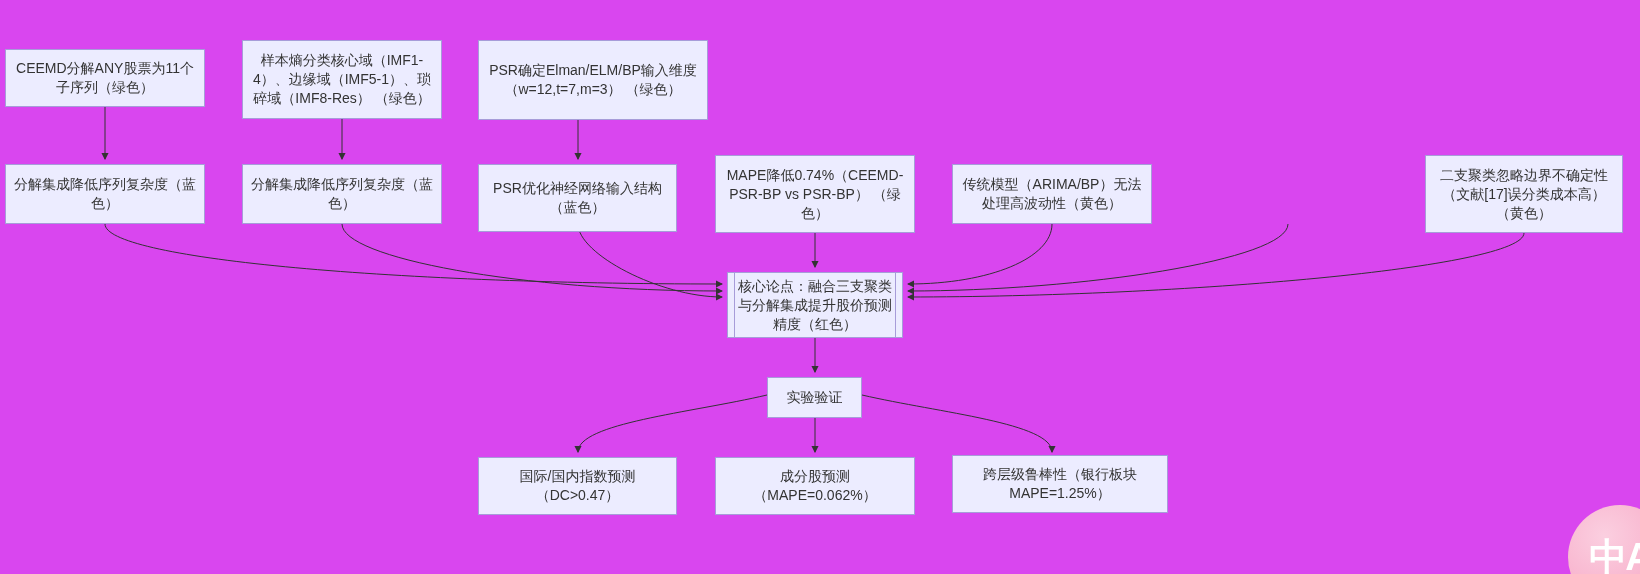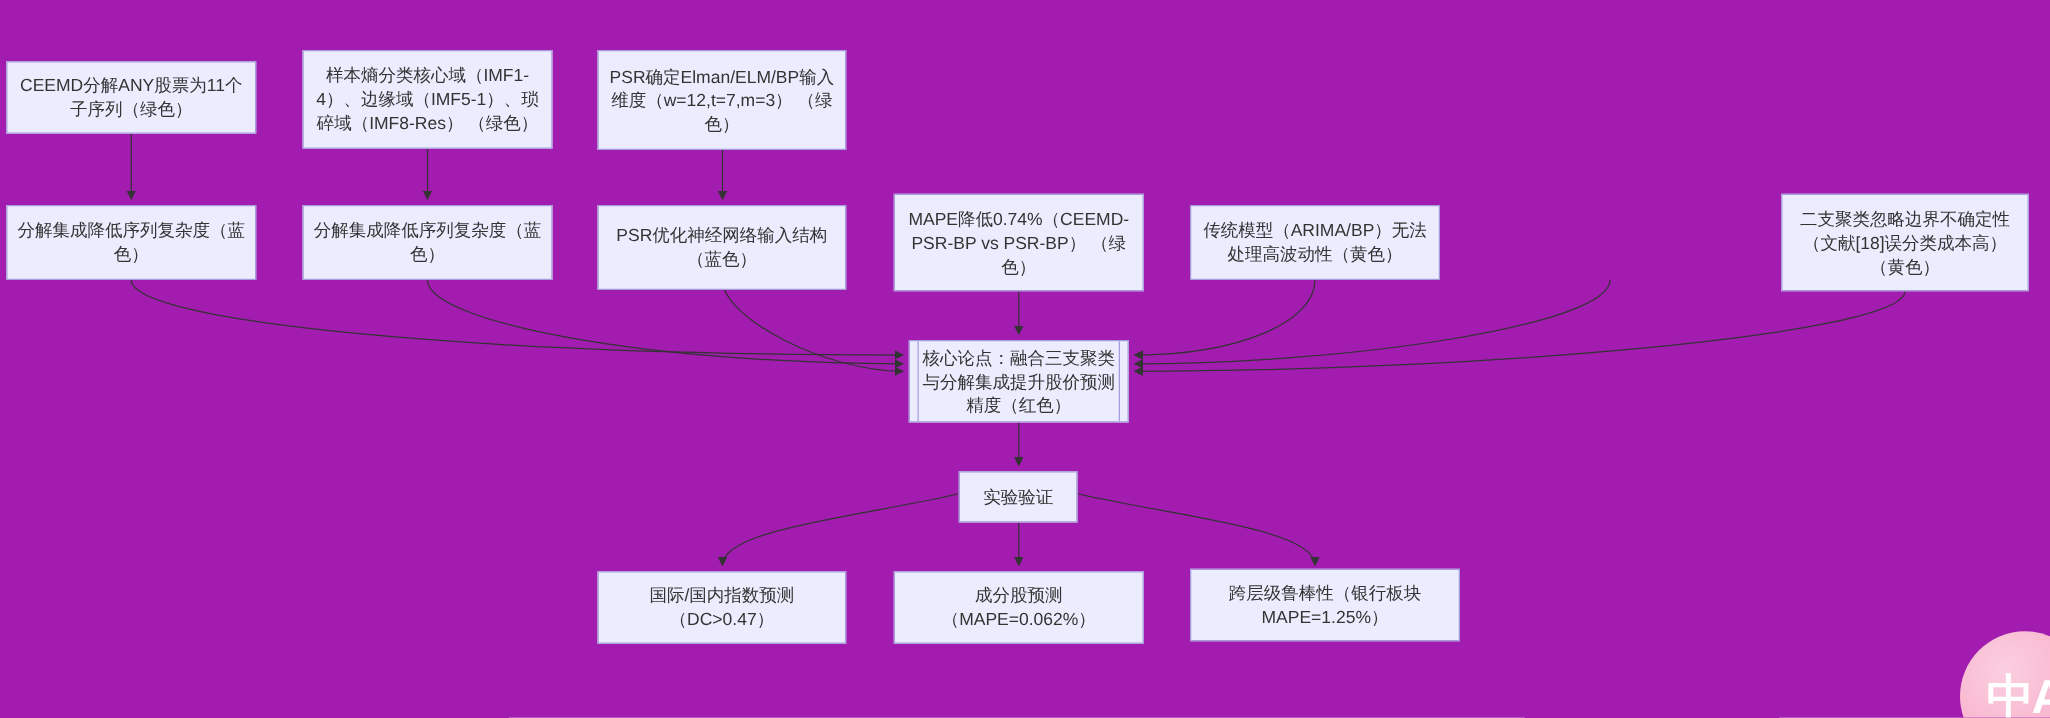--- a/index.html
+++ b/index.html
@@ -1,37 +1,37 @@
 <!DOCTYPE html>
 <html><head>
 <meta charset="utf-8">
 <style>
   html,body{margin:0;padding:0;}
   body{font-family:"Liberation Sans","DejaVu Sans",sans-serif;background:#ffffff;}
-  #canvas{position:relative;width:1640px;height:574px;background:#a21caf;overflow:hidden;}
+  #canvas{position:relative;width:1640px;height:574px;background:#d946ef;overflow:hidden;}
   #edges{position:absolute;left:0;top:0;width:1640px;height:574px;}
   .node{
     position:absolute;
     background:#ECECFF;
     border:1px solid #a79cd9;
     color:#333333;
     font-size:14px;
     line-height:19px;
     display:flex;
     align-items:center;
     justify-content:center;
     text-align:center;
     box-sizing:border-box;
     padding:3px 6px;
     overflow:hidden;
   }
   
   .n-ceemd   {left:5px;   top:49px;  width:200px; height:58px;}
   .n-entropy {left:242px; top:40px;  width:200px; height:79px;}
-  .n-psrdim  {left:478px; top:40px;  width:199px; height:80px;}
+  .n-psrdim  {left:478px; top:40px;  width:230px; height:80px;}
   
   .n-decomp  {left:5px;   top:164px; width:200px; height:60px;}
   .n-threeway{left:242px; top:164px; width:200px; height:60px;}
   .n-psropt  {left:478px; top:164px; width:199px; height:68px;}
   .n-mape    {left:715px; top:155px; width:200px; height:78px;}
   .n-trad    {left:952px; top:164px; width:200px; height:60px;}
   .n-singlenn{left:1188px;top:164px; width:200px; height:60px;}
   .n-twoway  {left:1425px;top:155px; width:198px; height:78px;}
   
   .n-core    {left:727px; top:272px; width:176px; height:66px;}
@@ -109,21 +109,21 @@
   <div class="node n-psropt">
     <span>PSR优化神经网络输入结构（蓝色）</span>
   </div>
   <div class="node n-mape">
     <span>MAPE降低0.74%（CEEMD-PSR-BP vs PSR-BP） （绿色）</span>
   </div>
   <div class="node n-trad">
     <span>传统模型（ARIMA/BP）无法处理高波动性（黄色）</span>
   </div>
   <div class="node n-twoway">
-    <span>二支聚类忽略边界不确定性（文献[18]误分类成本高）（黄色）</span>
+    <span>二支聚类忽略边界不确定性（文献[17]误分类成本高）（黄色）</span>
   </div>
 
   <div class="node n-core">
     <span>核心论点：融合三支聚类与分解集成提升股价预测精度（红色）</span>
   </div>
 
   <div class="node n-exp">
     <span>实验验证</span>
   </div>
 

